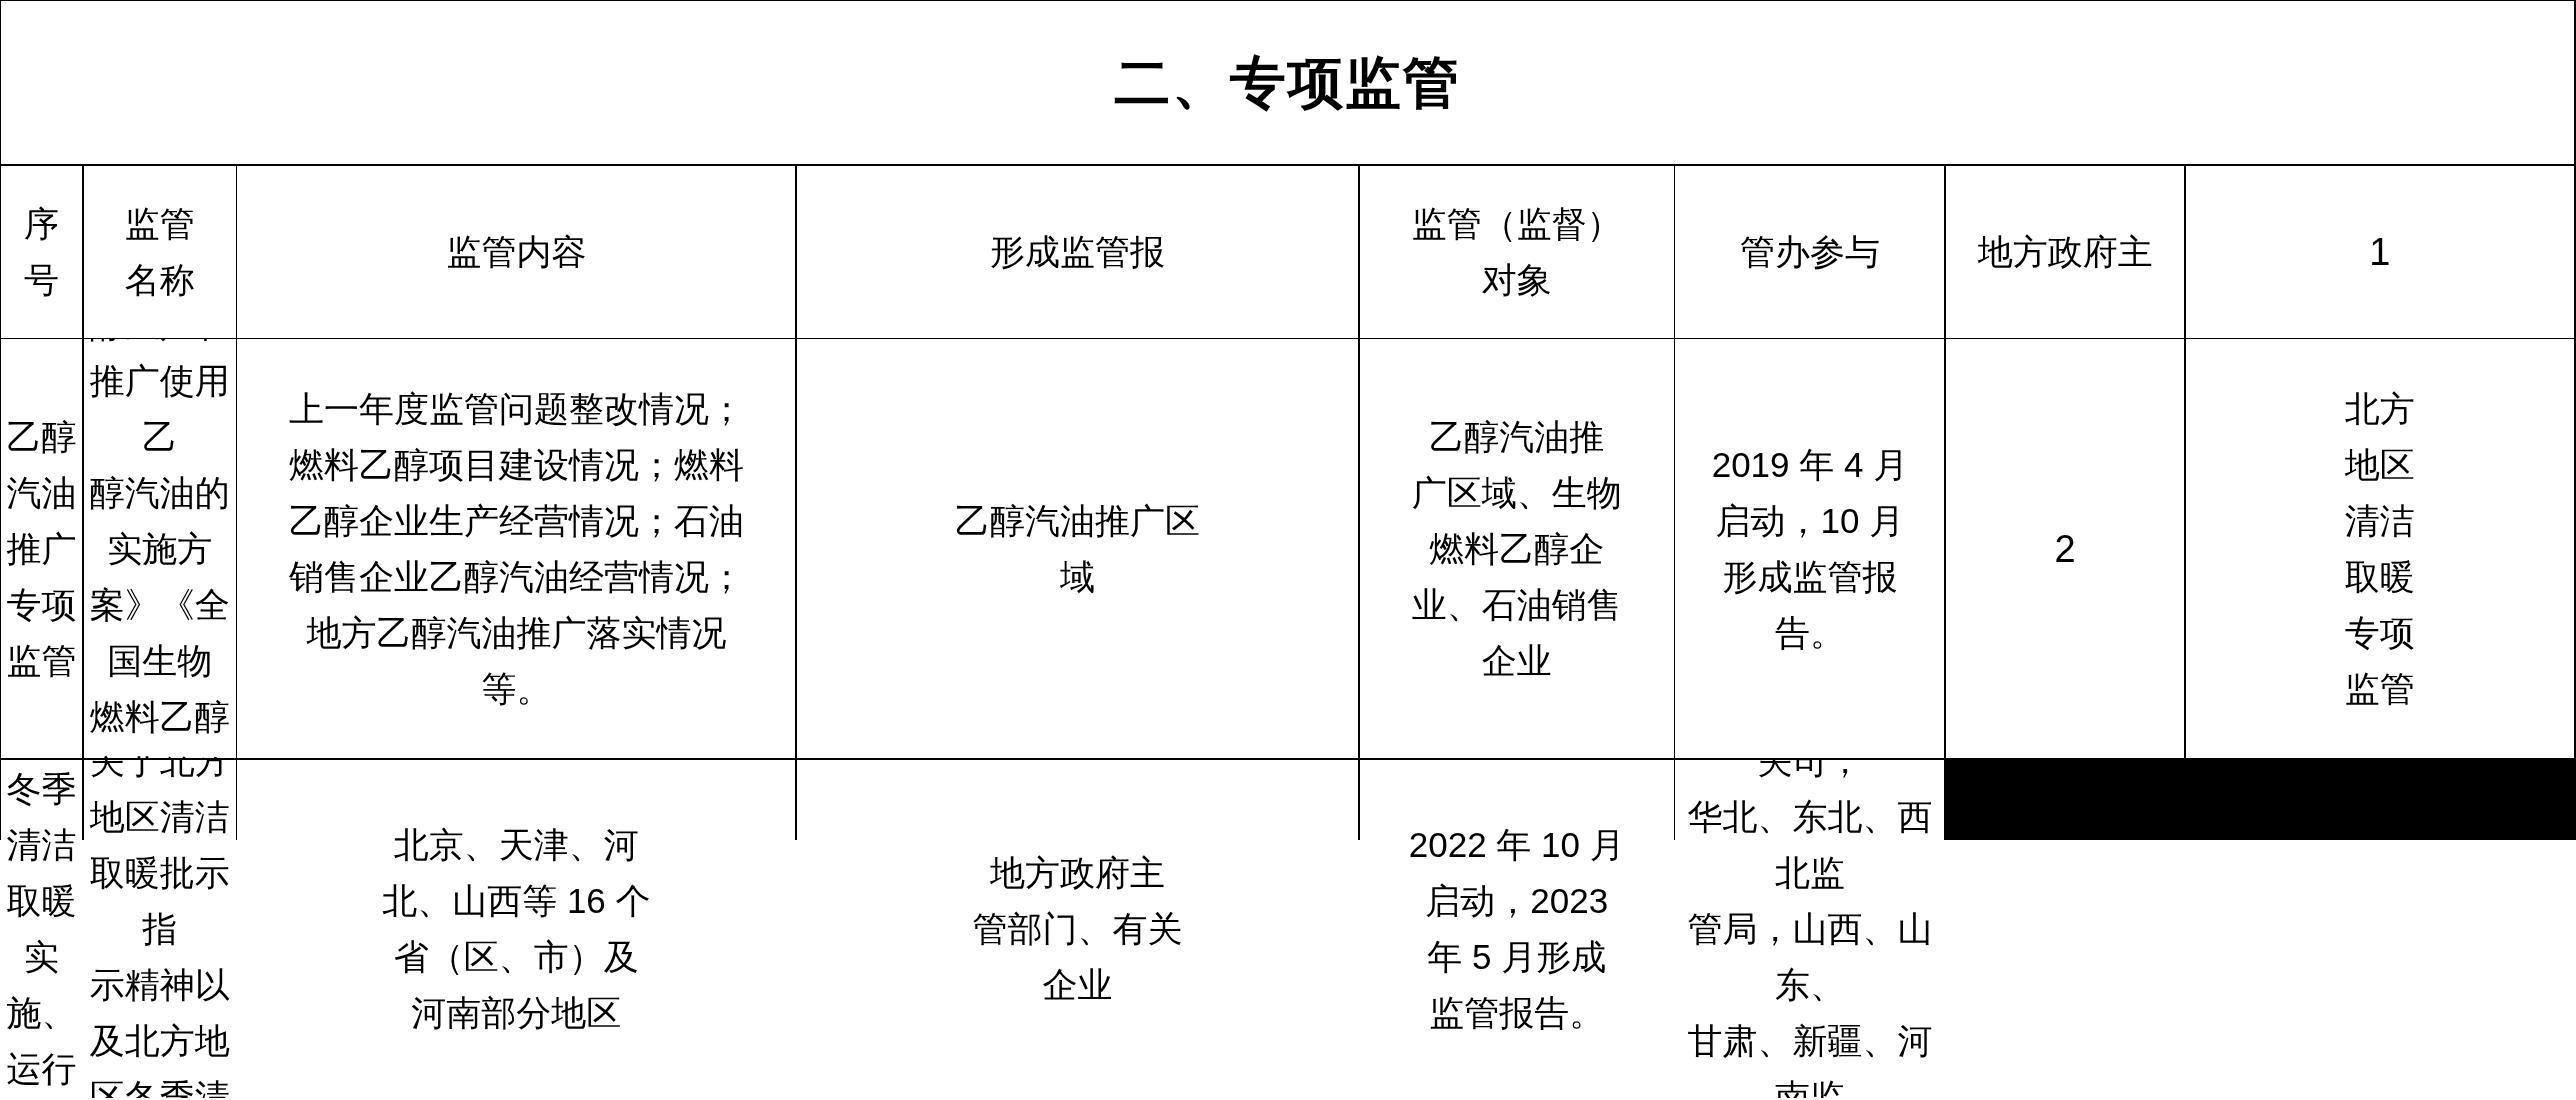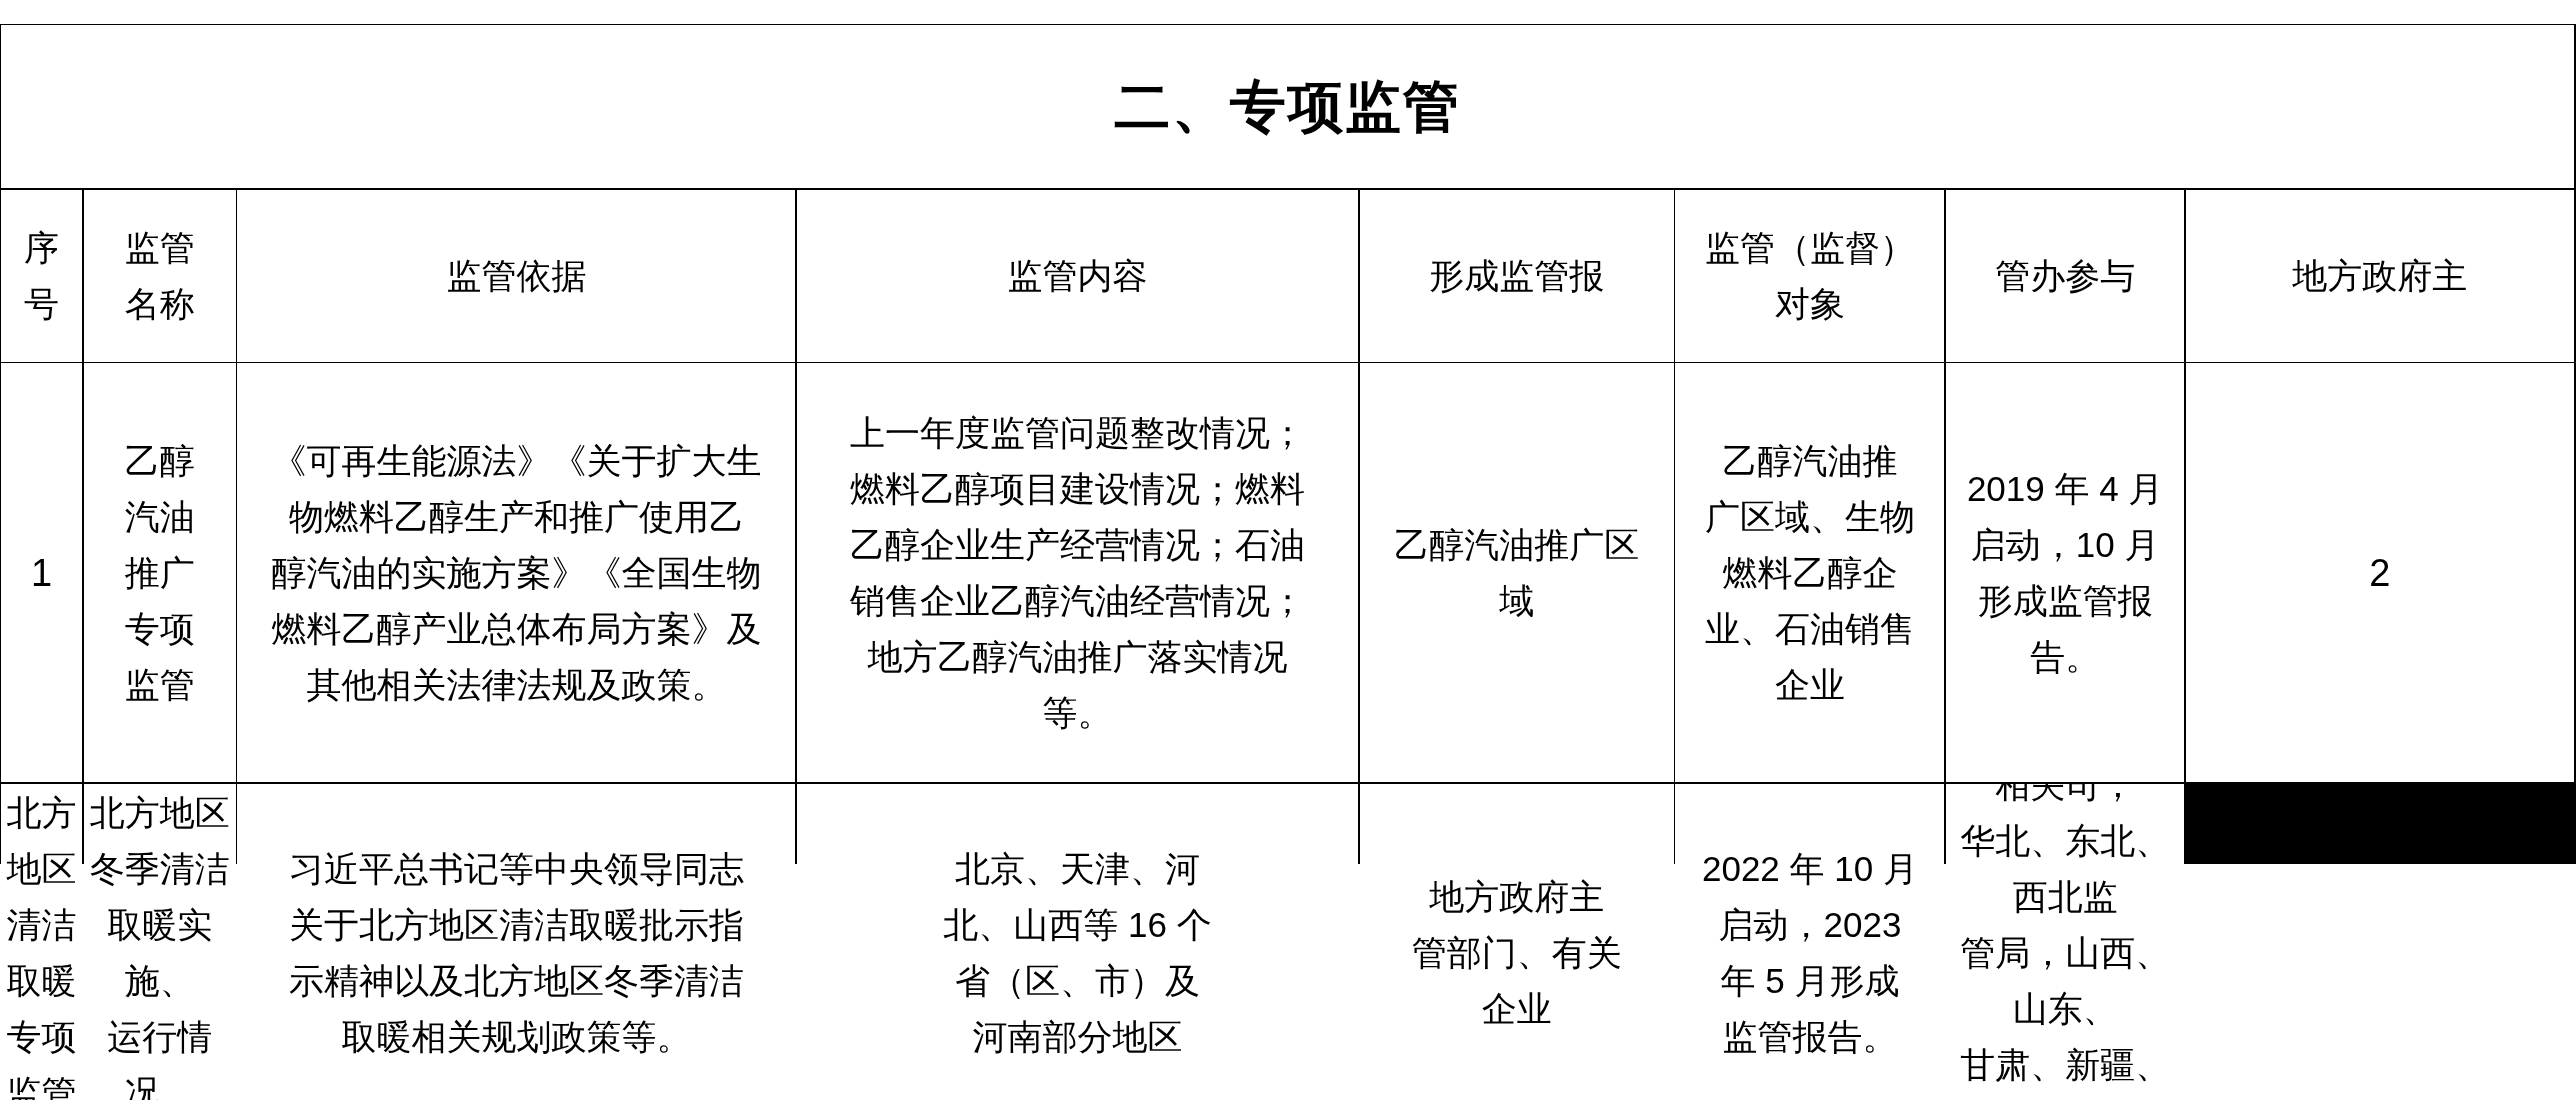--- a/index.html
+++ b/index.html
@@ -16,21 +16,20 @@
   .doc-table {
     box-sizing: border-box;
     width: 2576px;
     height: 840px;
     border: 1.7px solid #000000;
     background: #000000; 
     display: grid;
     grid-template-columns: 81px 152px 558px 561px 314px 269px 238px 388px;
     grid-template-rows: 163px 172px 419px 338px;
     gap: 1.7px;
-    margin-top: 24px;
   }
   .cell {
     background: #ffffff;
     display: flex;
     align-items: center;
     justify-content: center;
     text-align: center;
     white-space: pre-line;
     font-size: 35px;
     line-height: 56px;
@@ -53,21 +52,20 @@
 <body>
 
 <div class="doc-table">
 
   <div class="cell title-cell">二、专项监管</div>
 
   <div class="cell">序
 号</div>
   <div class="cell">监管
 名称</div>
-  <div class="cell">监管依据</div>
   <div class="cell">监管内容</div>
   <div class="cell">形成监管报</div>
   <div class="cell">监管（监督）
 对象</div>
   <div class="cell">管办参与</div>
   <div class="cell">地方政府主</div>
 
   <div class="cell index-cell">1</div>
   <div class="cell">乙醇
 汽油

